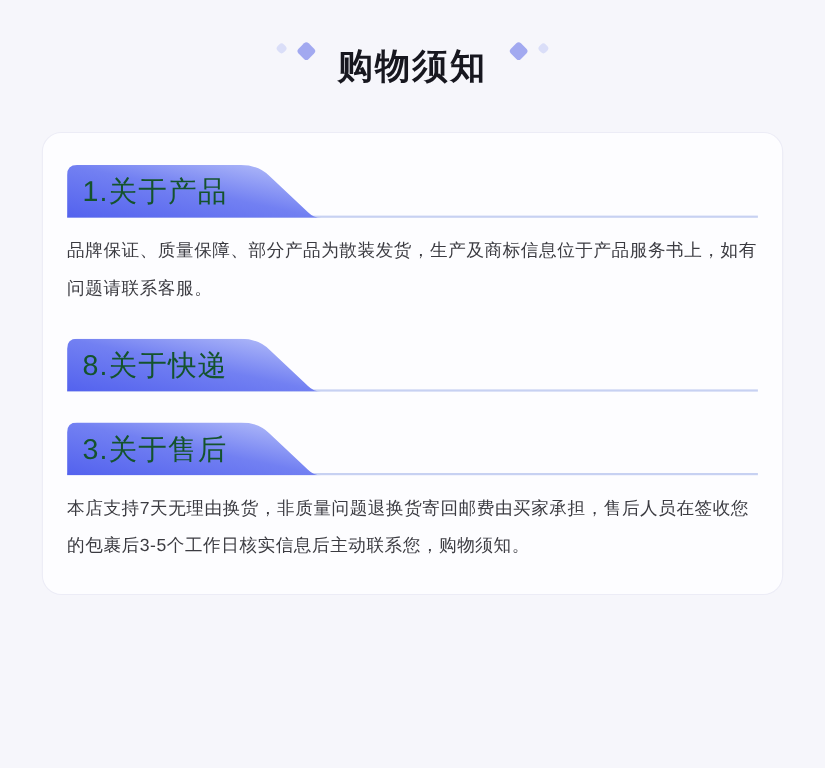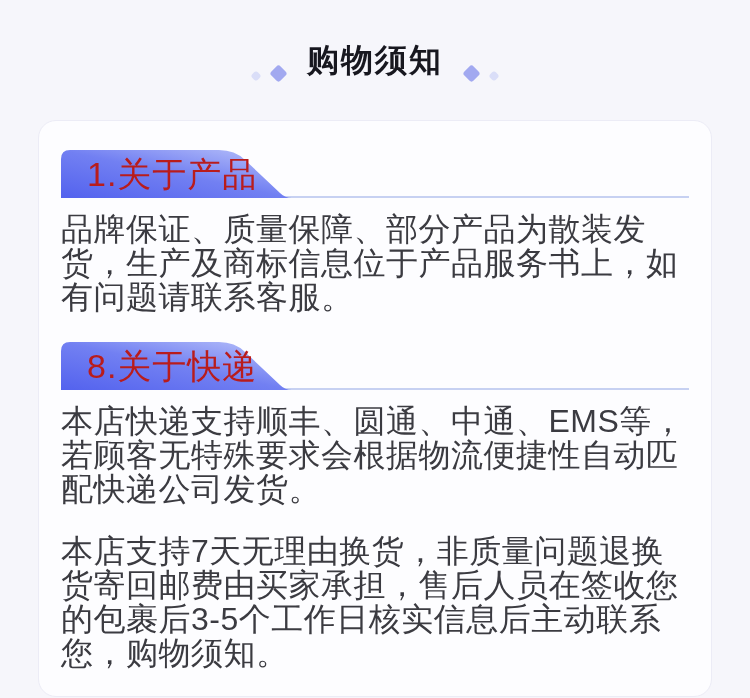--- a/index.html
+++ b/index.html
@@ -6,21 +6,21 @@
   body{
     width:750px;height:698px;
     background:#f6f6fb;
     font-family:"Liberation Sans","DejaVu Sans",sans-serif;
     overflow:hidden;
   }
   
   .title-row{
     margin-top:40px;
     height:40px;
-    display:flex;align-items:flex-end;justify-content:center;
+    display:flex;align-items:flex-start;justify-content:center;
     gap:12px;
   }
   .diamond{display:inline-block;transform:rotate(45deg);border-radius:3px;}
   .diamond.small{width:8px;height:8px;background:#dadef8;}
   .diamond.large{width:13px;height:13px;background:#a2a9f0;}
   .page-title{
     font-size:32px;font-weight:bold;color:#17171f;
     letter-spacing:2px;margin:0 10px;line-height:40px;
   }
   
@@ -36,27 +36,27 @@
   .section:last-child{margin-bottom:0;}
   
   .ribbon{position:relative;height:48px;margin-bottom:14px;}
   .ribbon-line{
     position:absolute;left:0;right:0;bottom:0;height:2px;
     background:#c7d1f2;z-index:0;
   }
   .ribbon-svg{position:absolute;left:0;top:0;z-index:1;display:block;}
   .ribbon-label{
     position:relative;z-index:2;display:inline-block;
-    padding-left:26px;line-height:48px;
-    font-size:34px;color:#b91c1c;letter-spacing:1px;
+    padding-left:14px;line-height:48px;
+    font-size:26px;color:#14532d;letter-spacing:1px;
   }
   
   .section-body{
     margin:0;width:630px;
-    font-size:32px;line-height:34px;color:#3b3b41;
+    font-size:16px;line-height:34px;color:#3b3b41;
     letter-spacing:0.5px;
     word-break:break-all;
   }
 </style>
 </head>
 <body>
 
 <svg width="0" height="0" style="position:absolute" aria-hidden="true">
   <defs>
     <linearGradient id="ribbonGrad" x1="0" y1="1" x2="1" y2="0">
@@ -89,20 +89,26 @@
   </div>
 
   <div class="section">
     <div class="ribbon">
       <div class="ribbon-line"></div>
       <svg class="ribbon-svg" width="240" height="48" viewBox="0 0 240 48">
         <path d="M 0 48 L 0 9 Q 0 0 9 0 L 158 0 Q 174 0 184 10 L 219 43 Q 224 48 231 48 Z" fill="url(#ribbonGrad)"></path>
       </svg>
       <span class="ribbon-label">8.关于快递</span>
     </div>
-    <p class="section-body">本店快递支持顺丰、圆通、中通、EMS等，若顾客无特殊要求会根据物流便捷性自动匹配快递公司发货。</p>
   </div>
 
   <div class="section">
+    <div class="ribbon">
+      <div class="ribbon-line"></div>
+      <svg class="ribbon-svg" width="240" height="48" viewBox="0 0 240 48">
+        <path d="M 0 48 L 0 9 Q 0 0 9 0 L 158 0 Q 174 0 184 10 L 219 43 Q 224 48 231 48 Z" fill="url(#ribbonGrad)"></path>
+      </svg>
+      <span class="ribbon-label">3.关于售后</span>
+    </div>
     <p class="section-body">本店支持7天无理由换货，非质量问题退换货寄回邮费由买家承担，售后人员在签收您的包裹后3-5个工作日核实信息后主动联系您，购物须知。</p>
   </div>
 
 </div>
 
 </body></html>

